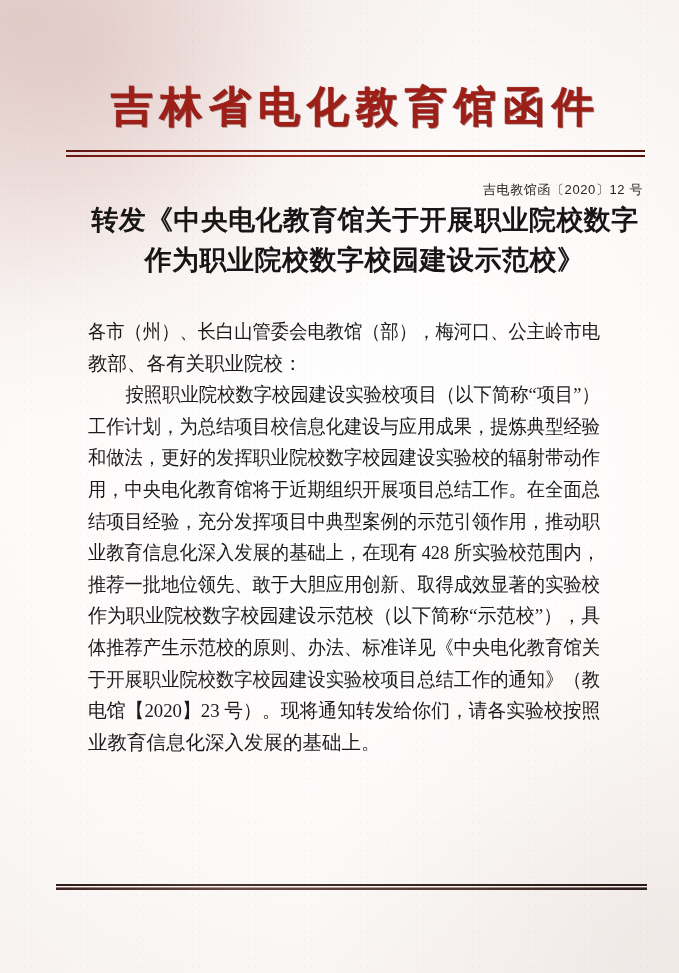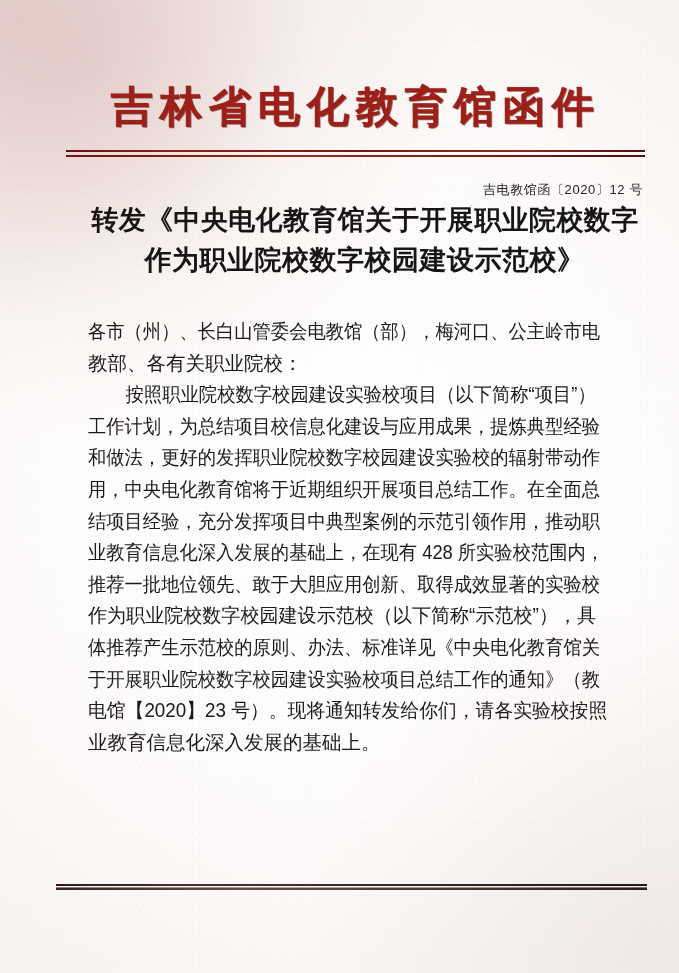--- a/index.html
+++ b/index.html
@@ -112,21 +112,21 @@
     color: #171515;
   }
   .doc-title .tline { display: block; white-space: nowrap; }
 
   
   .body {
     position: absolute;
     left: 88px;
     width: 512px;
     top: 316px;
-    font-family: Liberation Sans, sans-serif;
+    font-family: Liberation Serif, serif;
     font-size: 19.5px;
     line-height: 31.6px;
     color: #1b1919;
   }
   .para { margin: 0; }
   .para .ln {
     display: block;
     white-space: nowrap;
   }
   .indent2 { display: inline-block; width: 2.05em; }

